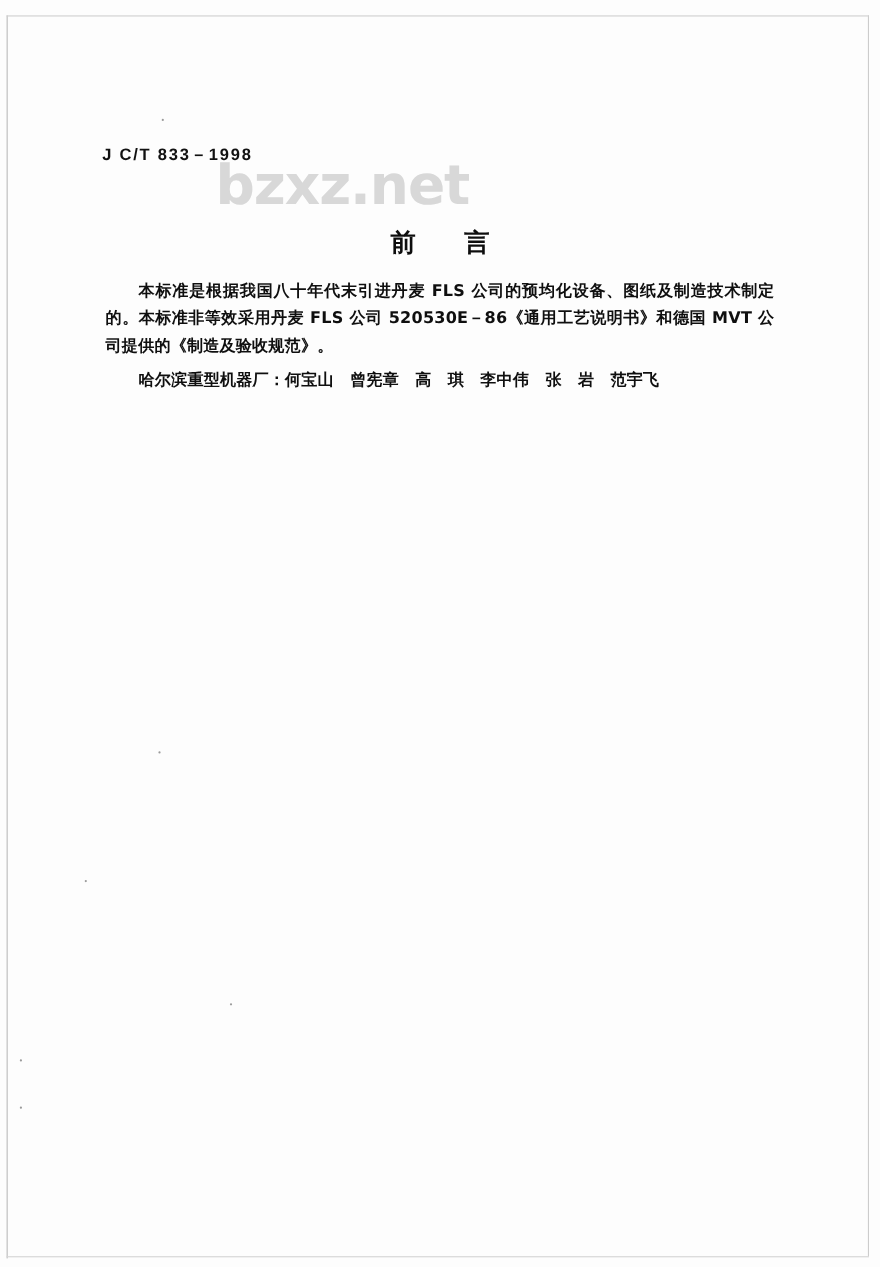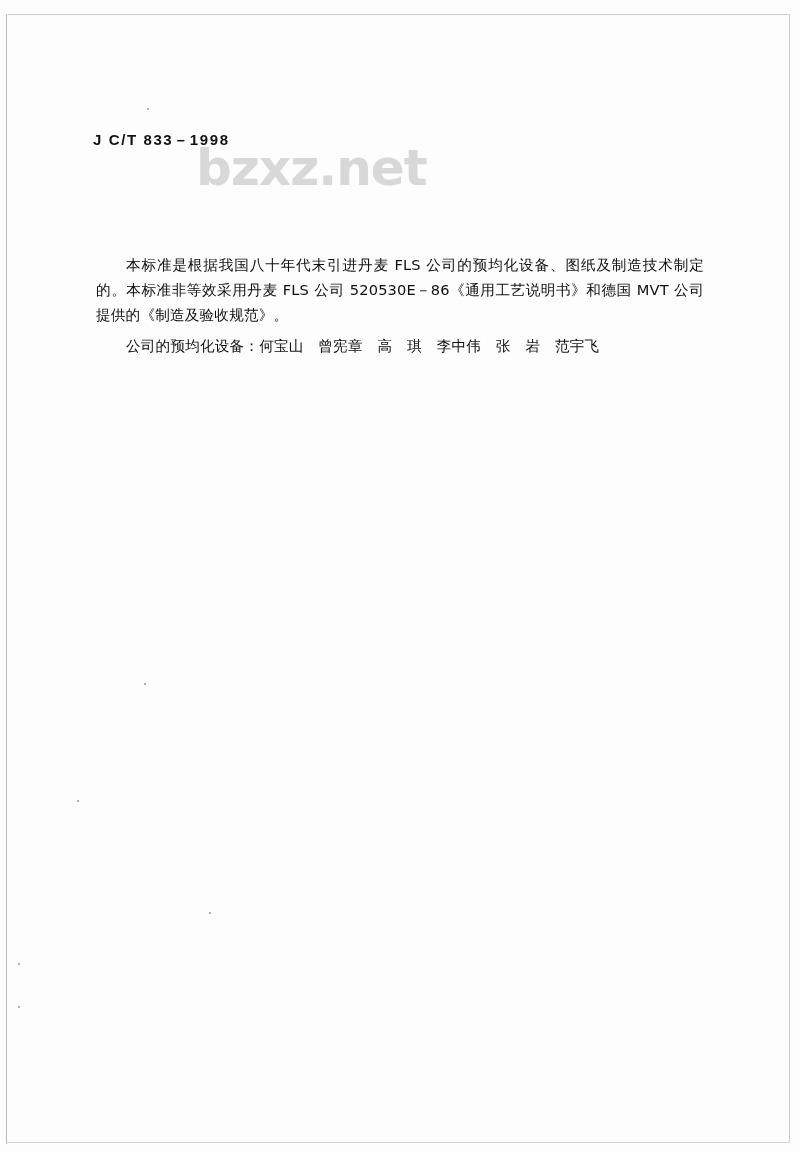--- a/index.html
+++ b/index.html
@@ -109,20 +109,21 @@
     width: 608px;
   }
   .para {
     font-family: "DejaVu Sans", "Liberation Sans", sans-serif;
     font-size: 14.6px;
     line-height: 25px;
     color: #0f0f0f;
     text-align: justify;
     margin: 0 0 1px 0;
     letter-spacing: 0.2px;
+    font-weight: bold;
   }
   .para.indent {
     text-indent: 30px;
   }
   .para.first {
     text-indent: 30px;
     margin-bottom: 6px;
   }
 </style>
 </head>
@@ -139,19 +140,20 @@
   <div class="tick" style="left:144px; top:683px;"></div>
   <div class="tick" style="left:209px; top:912px;"></div>
   <div class="tick" style="left:77px; top:800px;"></div>
   <div class="tick" style="left:18px; top:963px;"></div>
   <div class="tick" style="left:18px; top:1006px;"></div>
 
   <div class="std-number">J C/T 833－1998</div>
 
   <div class="watermark">bzxz.net</div>
 
+  <div class="doc-title">前  言</div>
 
   <div class="body-block">
     <p class="para first">本标准是根据我国八十年代末引进丹麦 FLS 公司的预均化设备、图纸及制造技术制定的。本标准非等效采用丹麦 FLS 公司 520530E－86《通用工艺说明书》和德国 MVT 公司提供的《制造及验收规范》。</p>
-    <p class="para indent">公司的预均化设备：何宝山　曾宪章　高　琪　李中伟　张　岩　范宇飞</p>
+    <p class="para indent">哈尔滨重型机器厂：何宝山　曾宪章　高　琪　李中伟　张　岩　范宇飞</p>
   </div>
 
 </div>
 
 </body></html>

